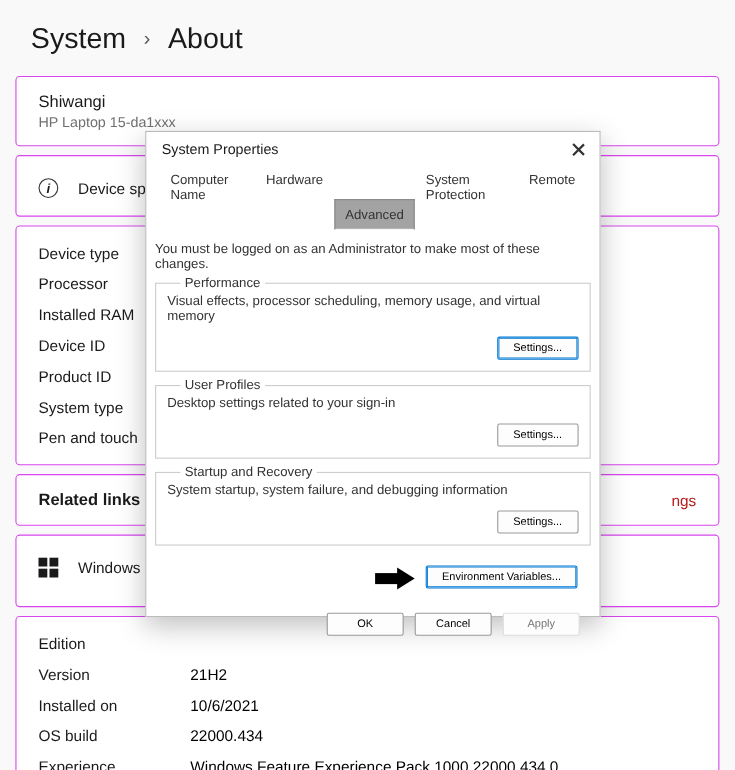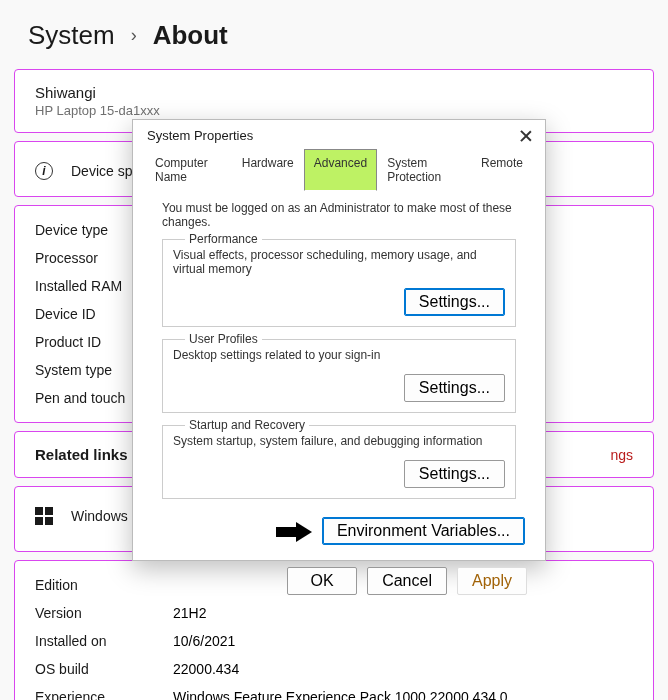--- a/index.html
+++ b/index.html
@@ -1,21 +1,21 @@
 <!DOCTYPE html>
 <html><head>
 <meta charset="utf-8">
 <style>
   * { box-sizing: border-box; margin: 0; padding: 0; font-family: "Segoe UI", sans-serif; }
   body { width: 668px; height: 700px; background: #f9f9f9; color: #1a1a1a; position: relative; overflow: hidden; }
   
   .header { padding: 20px 28px 18px; display: flex; align-items: center; gap: 16px; }
   .header .title1 { font-size: 26px; font-weight: 400; }
   .header .chev { font-size: 18px; color: #555; }
-  .header .title2 { font-size: 26px; font-weight: 700; }
+  .header .title2 { font-size: 26px; font-weight: 400; }
   
   .section { background: #fff; border: 1px solid #d946ef; border-radius: 4px; margin: 0 14px 8px; padding: 14px 20px; }
   .user-name { font-size: 15px; font-weight: 400; color: #1a1a1a; }
   .user-sub  { font-size: 13px; color: #707070; margin-top: 2px; }
   
   .row { display: flex; align-items: center; gap: 18px; padding: 6px 0; }
   .info-icon { width:18px; height:18px; border:1.5px solid #333; border-radius:50%; display:flex; align-items:center; justify-content:center; font-size:12px; font-weight:600; }
   .info-icon::before { content:"i"; font-style: italic; }
   
   .spec-label { width: 120px; font-size: 14px; color: #1a1a1a; }
@@ -30,31 +30,31 @@
   
   .dialog { position:absolute; left:132px; top:119px; width:414px; height:442px; background:#fff; border:1px solid #bbb; box-shadow:0 8px 24px rgba(0,0,0,.25); }
   .dlg-titlebar { display:flex; justify-content:space-between; align-items:center; padding:8px 12px 6px 14px; font-size:13px; }
   .close-x { width:14px; height:14px; position:relative; cursor:pointer; }
   .close-x::before,.close-x::after { content:""; position:absolute; left:6px; top:0; width:1.5px; height:14px; background:#333; }
   .close-x::before { transform:rotate(45deg); }
   .close-x::after  { transform:rotate(-45deg); }
   
   .tabs { display:flex; gap:0; padding:0 12px; font-size:12px; color:#333; }
   .tab { padding:6px 9px; cursor:pointer; border:1px solid transparent; }
-  .tab.active { border:1px solid #888; border-bottom-color:#fff; background:#bef264; position:relative; z-index:2; }
-  
-  .dlg-body { padding:10px 29px 0; font-size:12px; color:#333; }
+  .tab.active { border:1px solid #888; border-bottom-color:#fff; background:#a3a3a3; position:relative; z-index:2;margin-top:32px; }
+  
+  .dlg-body { padding:10px 8px 0; font-size:12px; color:#333; }
   .dlg-note { margin-bottom:10px; }
   .groupbox { border:1px solid #ccc; padding:8px 10px 10px; margin-bottom:12px; position:relative; }
   .group-legend { position:absolute; top:-8px; left:22px; background:#fff; padding:0 4px; font-size:12px; }
   .group-desc { font-size:12px; color:#333; }
   .settings-btn-row { display:flex; justify-content:flex-end; margin-top:12px; }
-  .btn { font-size:16px; padding:4px 14px; background:#fdfdfd; border:1px solid #999; border-radius:2px; cursor:pointer; }
+  .btn { font-size:10px; padding:4px 14px; background:#fdfdfd; border:1px solid #999; border-radius:2px; cursor:pointer; }
   .btn.highlight { border:1px solid #0078d4; box-shadow:0 0 0 1px #0078d4 inset; }
-  .btn.disabled { color:#a16207; border-color:#ddd; cursor:default; }
+  .btn.disabled { color:#737373; border-color:#ddd; cursor:default; }
   
   .env-row { display:flex; justify-content:flex-end; align-items:center; gap:8px; padding:6px 20px 12px; }
   .arrow { width:38px; height:18px; position:relative; }
   .arrow-body { position:absolute; left:0; top:5px; width:22px; height:10px; background:#000; }
   .arrow-head { position:absolute; left:20px; top:0; width:0; height:0; border-top:10px solid transparent; border-bottom:10px solid transparent; border-left:16px solid #000; }
   
   .dlg-footer { display:flex; justify-content:flex-end; gap:10px; padding:10px 18px 14px; }
   .dlg-footer .btn { min-width:70px; text-align:center; }
 </style>
 </head>

